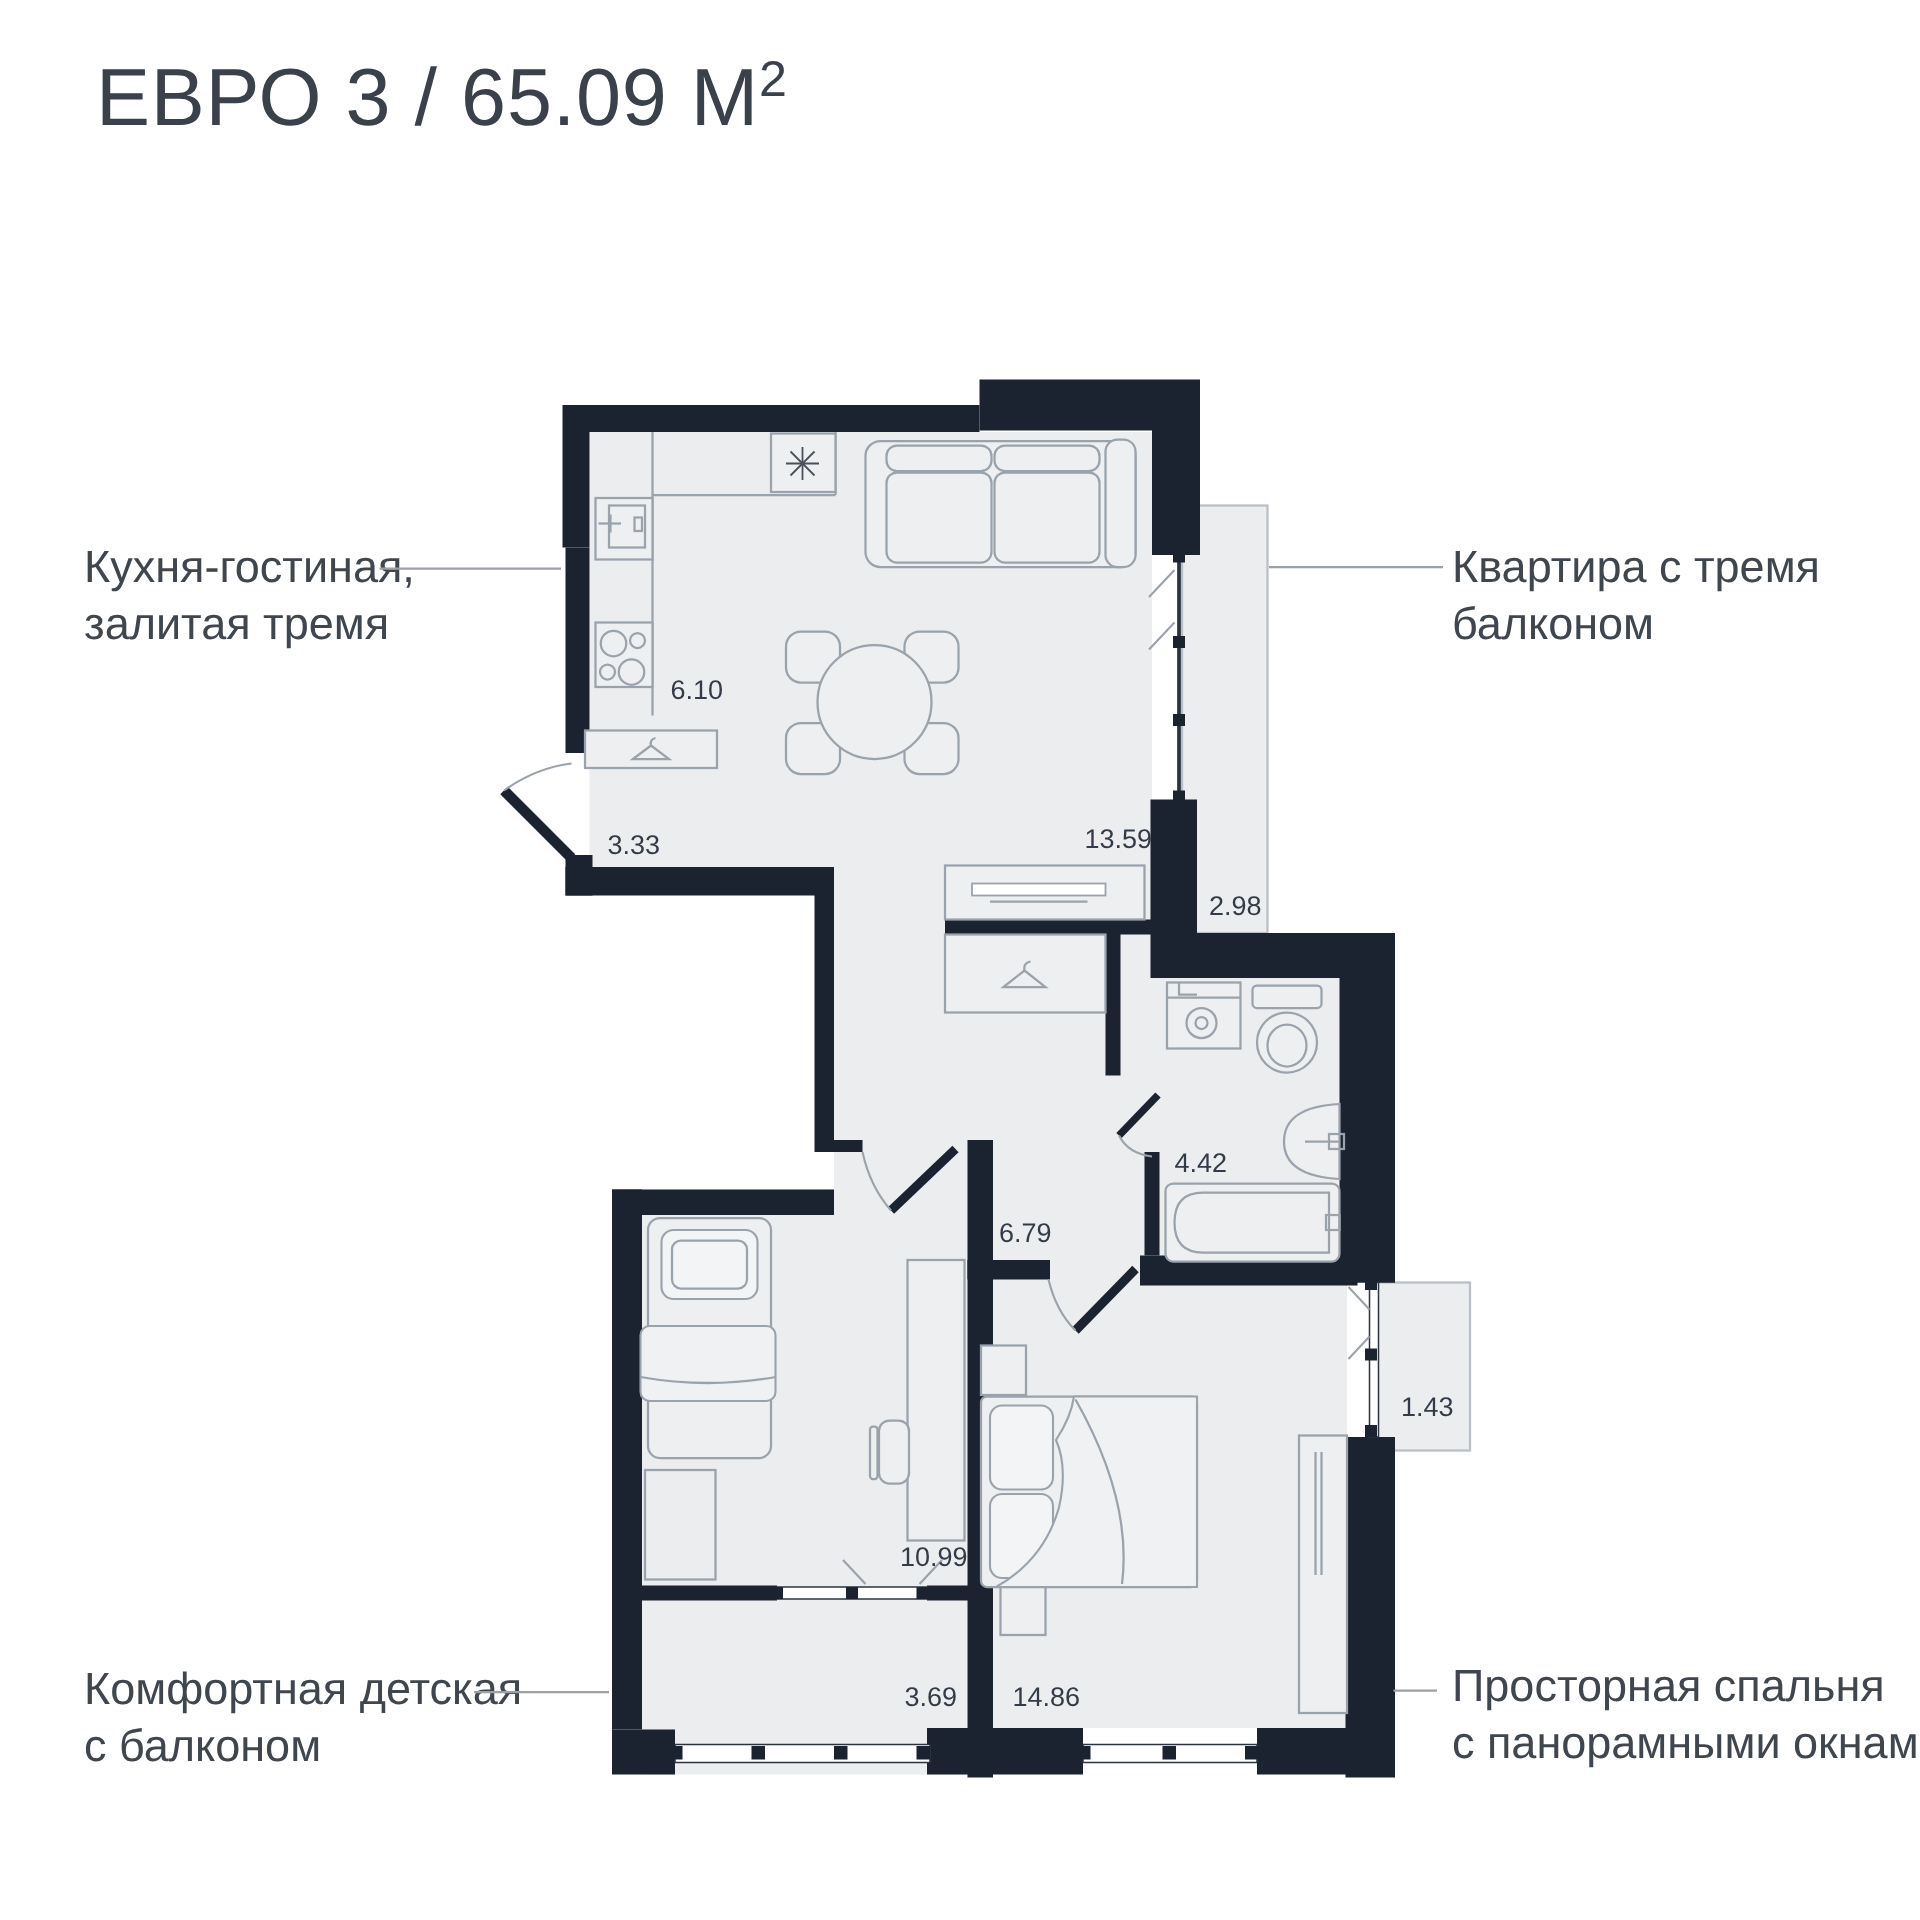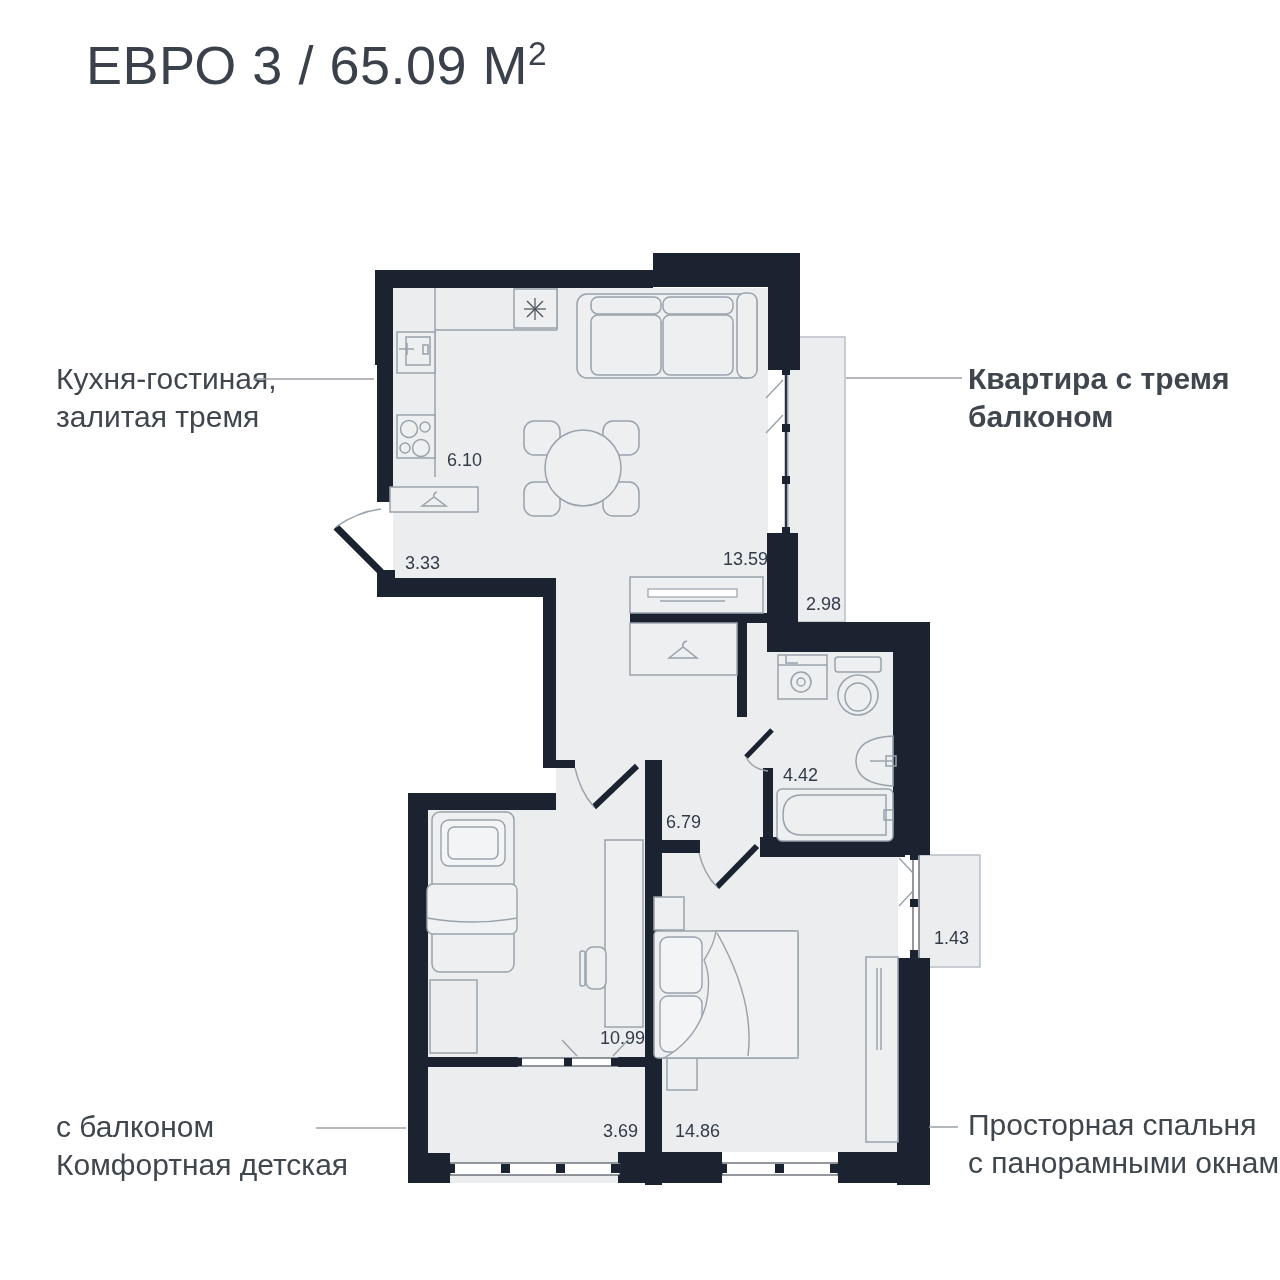--- a/index.html
+++ b/index.html
@@ -1,24 +1,24 @@
 <!DOCTYPE html>
 <html><head>
 <meta charset="utf-8">
 <style>
   html,body{margin:0;padding:0;background:#ffffff;}
   .page{position:relative;width:1280px;height:1280px;background:#ffffff;overflow:hidden;
         font-family:"Liberation Sans",sans-serif;}
   .plan-svg{position:absolute;left:0;top:0;}
   .title{position:absolute;left:64px;top:34px;font-size:54px;font-weight:500;
-         color:#3a414b;letter-spacing:0.5px;margin-left:22px;}
+         color:#3a414b;letter-spacing:0.5px;}
   .title sup{font-size:62%;vertical-align:super;line-height:0;}
   .callout{position:absolute;font-size:30px;line-height:38px;color:#3f464e;white-space:nowrap;}
   .callout.kitchen{left:56px;top:360px;}
-  .callout.balconies{left:968px;top:360px;font-weight:bold;}
+  .callout.balconies{left:968px;top:360px;}
   .callout.kids{left:56px;top:1108px;}
   .callout.bedroom{left:968px;top:1106px;}
   svg text{font-family:"Liberation Sans",sans-serif;font-size:18px;fill:#333b49;}
   .furn{fill:#edeff1;stroke:#9aa3ac;stroke-width:1.5;}
   .furnline{fill:none;stroke:#9aa3ac;stroke-width:1.5;}
   .arc{fill:none;stroke:#9aa3ac;stroke-width:1.4;}
   .wall{fill:#1b2230;}
   .leaf{stroke:#1b2230;fill:none;}
   .glass{fill:#ffffff;stroke:#2c3340;stroke-width:1;}
   .mull{fill:#1b2230;}
@@ -33,22 +33,22 @@
 
   <div class="callout kitchen">
     <div>Кухня-гостиная,</div>
     <div>залитая тремя</div>
   </div>
   <div class="callout balconies">
     <div>Квартира с тремя</div>
     <div>балконом</div>
   </div>
   <div class="callout kids">
+    <div>Комфортная детская</div>
     <div>с балконом</div>
-    <div>Комфортная детская</div>
   </div>
   <div class="callout bedroom">
     <div>Просторная спальня</div>
     <div>с панорамными окнами</div>
   </div>
 
   <svg class="plan-svg" width="1280" height="1280" viewBox="0 0 1280 1280">
 
     <g>
       <rect x="393" y="288" width="375" height="334" fill="#ebedee"></rect>

